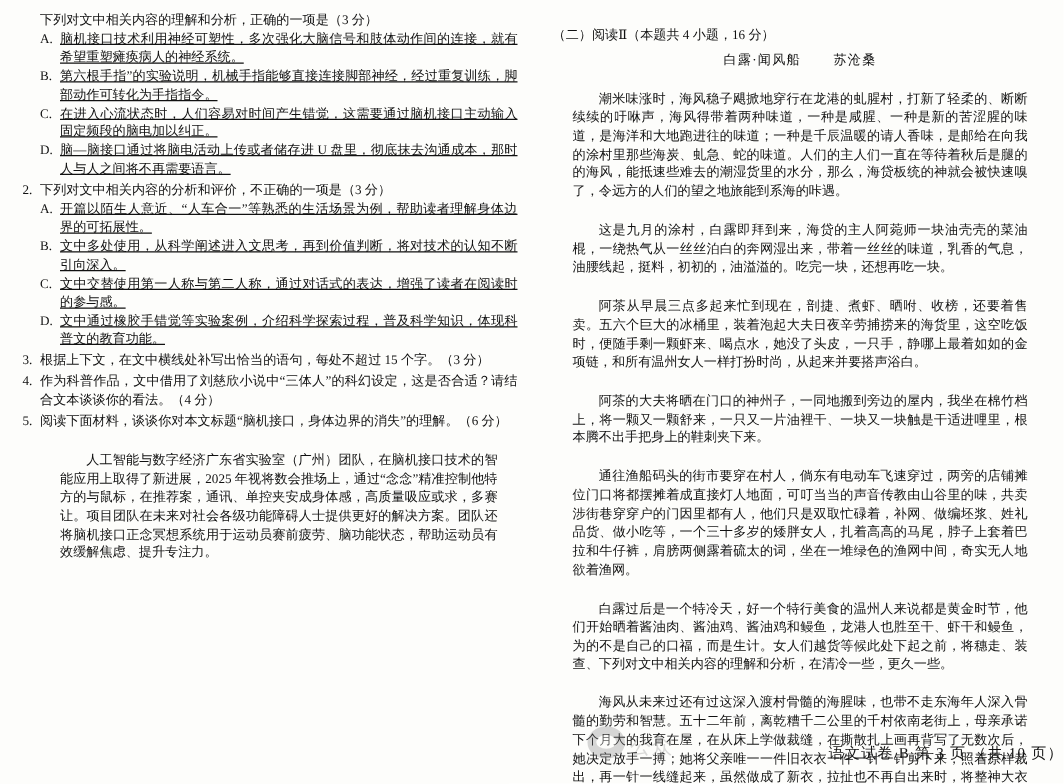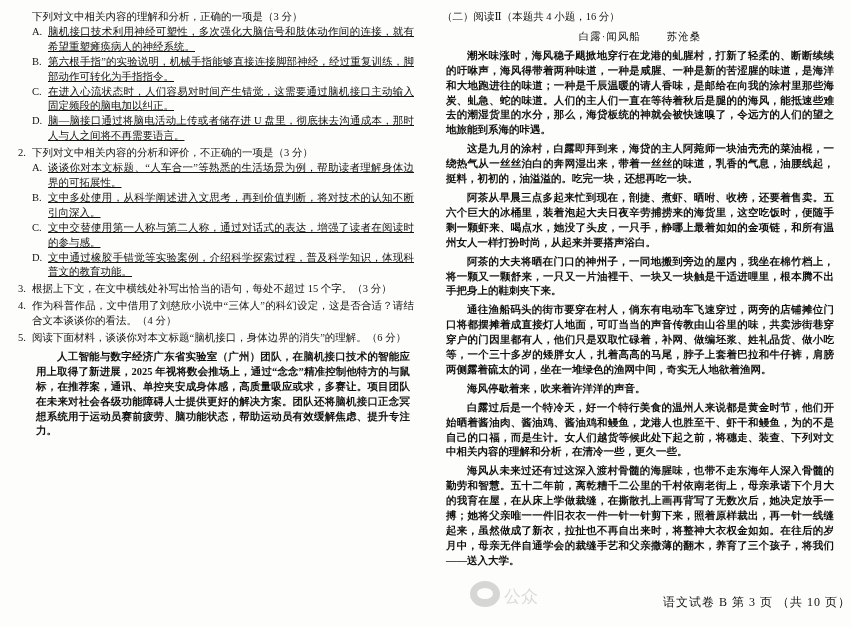--- a/index.html
+++ b/index.html
@@ -49,29 +49,28 @@
     margin-left: 14px;
   }
   .opt-letter {
     width: 16px;
     flex: 0 0 16px;
   }
   .opt-text { flex: 1 1 auto; text-decoration: underline; }
 
   .para {
     text-indent: 2em;
-    margin: 4px;
-    font-weight: bold;
+    margin: 16px;
   }
   .para-noindent {
     text-indent: 0;
     margin: 0;
   }
   .section-head {
-    margin: 0 0 3px 0;
+    margin: 12px 0 3px 0;
     font-size: 10.5px;
   }
   .title-line {
     text-align: center;
     margin: 5px 0 4px 0;
     letter-spacing: 1px;
   }
   .title-main { margin-right: 26px; }
   .material-block {
     margin-top: 2px;
@@ -151,21 +150,21 @@
       </div>
     </div>
 
     <div class="q-block">
       <div class="q-line">
         <div class="q-num">2.</div>
         <div class="q-text">下列对文中相关内容的分析和评价，不正确的一项是（3 分）</div>
       </div>
       <div class="opt-line">
         <div class="opt-letter">A.</div>
-        <div class="opt-text">谈谈你对本文标题、“人车合一”等熟悉的生活场景为例，帮助读者理解身体边界的可拓展性。</div>
+        <div class="opt-text">开篇以陌生人意近、“人车合一”等熟悉的生活场景为例，帮助读者理解身体边界的可拓展性。</div>
       </div>
       <div class="opt-line">
         <div class="opt-letter">B.</div>
         <div class="opt-text">文中多处使用，从科学阐述进入文思考，再到价值判断，将对技术的认知不断引向深入。</div>
       </div>
       <div class="opt-line">
         <div class="opt-letter">C.</div>
         <div class="opt-text">文中交替使用第一人称与第二人称，通过对话式的表达，增强了读者在阅读时的参与感。</div>
       </div>
       <div class="opt-line">
@@ -206,21 +205,20 @@
 
     <div class="title-line">
       <span class="title-main">白露·闻风船</span><span>苏沧桑</span>
     </div>
 
     <p class="para">潮米味涨时，海风稳子飓掀地穿行在龙港的虬腥村，打新了轻柔的、断断续续的吁咻声，海风得带着两种味道，一种是咸腥、一种是新的苦涩腥的味道，是海洋和大地跑进往的味道；一种是千辰温暖的请人香味，是邮给在向我的涂村里那些海炭、虬急、蛇的味道。人们的主人们一直在等待着秋后是腿的的海风，能抵速些难去的潮湿货里的水分，那么，海贷板统的神就会被快速嗅了，令远方的人们的望之地旅能到系海的咔遇。</p>
     <p class="para">这是九月的涂村，白露即拜到来，海贷的主人阿菀师一块油壳壳的菜油棍，一绕热气从一丝丝泊白的奔网湿出来，带着一丝丝的味道，乳香的气息，油腰线起，挺料，初初的，油溢溢的。吃完一块，还想再吃一块。</p>
     <p class="para">阿茶从早晨三点多起来忙到现在，剖捷、煮虾、晒咐、收榜，还要着售卖。五六个巨大的冰桶里，装着泡起大夫日夜辛劳捕捞来的海货里，这空吃饭时，便随手剩一颗虾来、喝点水，她没了头皮，一只手，静哪上最着如如的金项链，和所有温州女人一样打扮时尚，从起来并要搭声浴白。</p>
     <p class="para">阿茶的大夫将晒在门口的神州子，一同地搬到旁边的屋内，我坐在棉竹档上，将一颗又一颗舒来，一只又一片油裡干、一块又一块触是干适进哩里，根本腾不出手把身上的鞋刺夹下来。</p>
     <p class="para">通往渔船码头的街市要穿在村人，倘东有电动车飞速穿过，两旁的店铺摊位门口将都摆摊着成直接灯人地面，可叮当当的声音传教由山谷里的味，共卖涉街巷穿穿户的门因里都有人，他们只是双取忙碌着，补网、做编坯浆、姓礼品货、做小吃等，一个三十多岁的矮胖女人，扎着高高的马尾，脖子上套着巴拉和牛仔裤，肩膀两侧露着硫太的词，坐在一堆绿色的渔网中间，奇实无人地欲着渔网。</p>
-    <p class="para">海风停歇着来，吹来着许洋洋的声音。</p>
     <p class="para">白露过后是一个特冷天，好一个特行美食的温州人来说都是黄金时节，他们开始晒着酱油肉、酱油鸡、酱油鸡和鳗鱼，龙港人也胜至干、虾干和鳗鱼，为的不是自己的口福，而是生计。女人们越货等候此处下起之前，将穗走、装查、下列对文中相关内容的理解和分析，在清冷一些，更久一些。</p>
     <p class="para">海风从未来过还有过这深入渡村骨髓的海腥味，也带不走东海年人深入骨髓的勤劳和智慧。五十二年前，离乾糟千二公里的千村依南老街上，母亲承诺下个月大的我育在屋，在从床上学做裁缝，在撕散扎上画再背写了无数次后，她决定放手一搏；她将父亲唯一一件旧衣衣一件一针一针剪下来，照着原样裁出，再一针一线缝起来，虽然做成了新衣，拉扯也不再自出来时，将整神大衣权金如如。在往后的岁月中，母亲无伴自通学会的裁缝手艺和父亲撒薄的翻木，养育了三个孩子，将我们——送入大学。</p>
 
   </div>
 
   <div class="wm">
     <div class="wm-circle"></div>
     <div class="wm-text">公众</div>
   </div>
 

